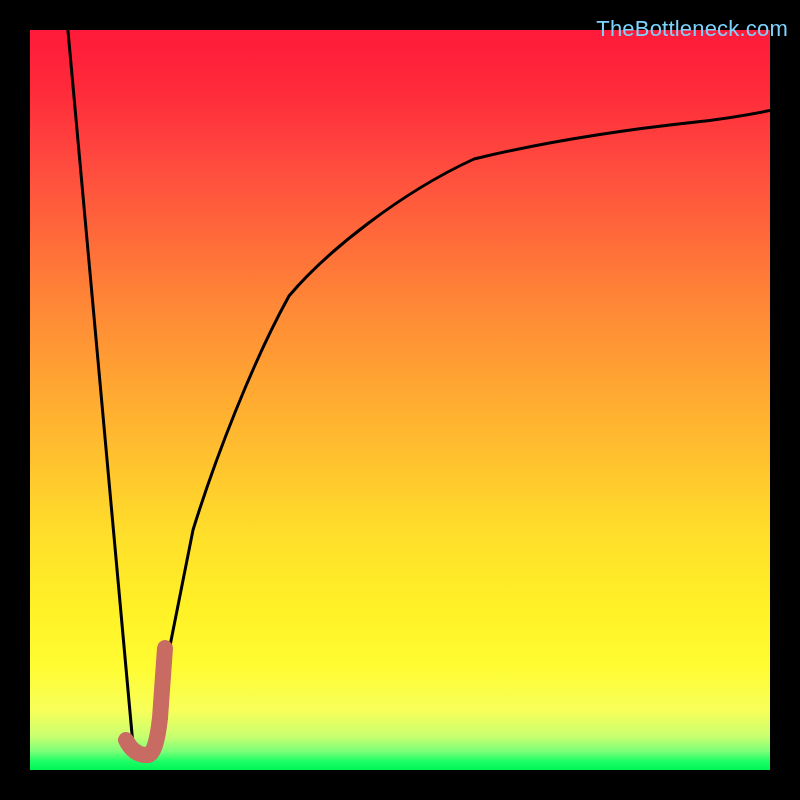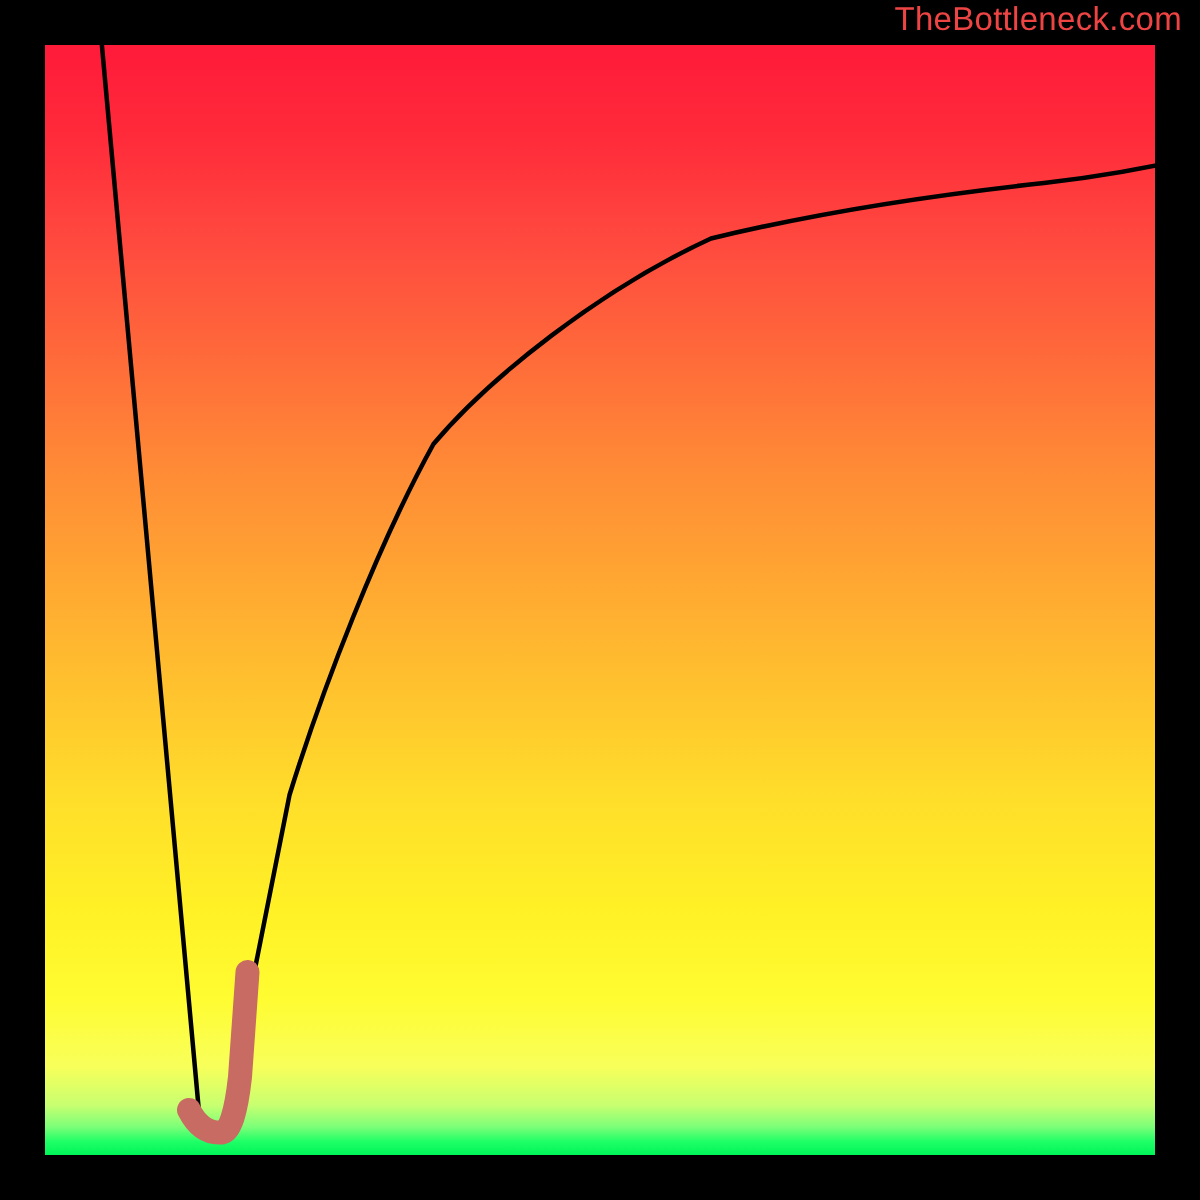--- a/index.html
+++ b/index.html
@@ -38,23 +38,23 @@
       #fffc32 86%,
       #f8ff5a 92%,
       #c8ff70 95.5%,
       #7aff78 97.5%,
       #1eff66 98.8%,
       #00f558 100%
     );
   }
   .watermark {
     position: absolute;
-    top: 0;
+    top: 16px;
     right: 12px;
-    color: #ef4444;
+    color: #7dd3fc;
     font-size: 22px;
     font-weight: 500;
     letter-spacing: 0.2px;
     user-select: none;
   }
   svg.curves {
     position: absolute;
     left: 30px;
     top: 30px;
     width: 740px;

